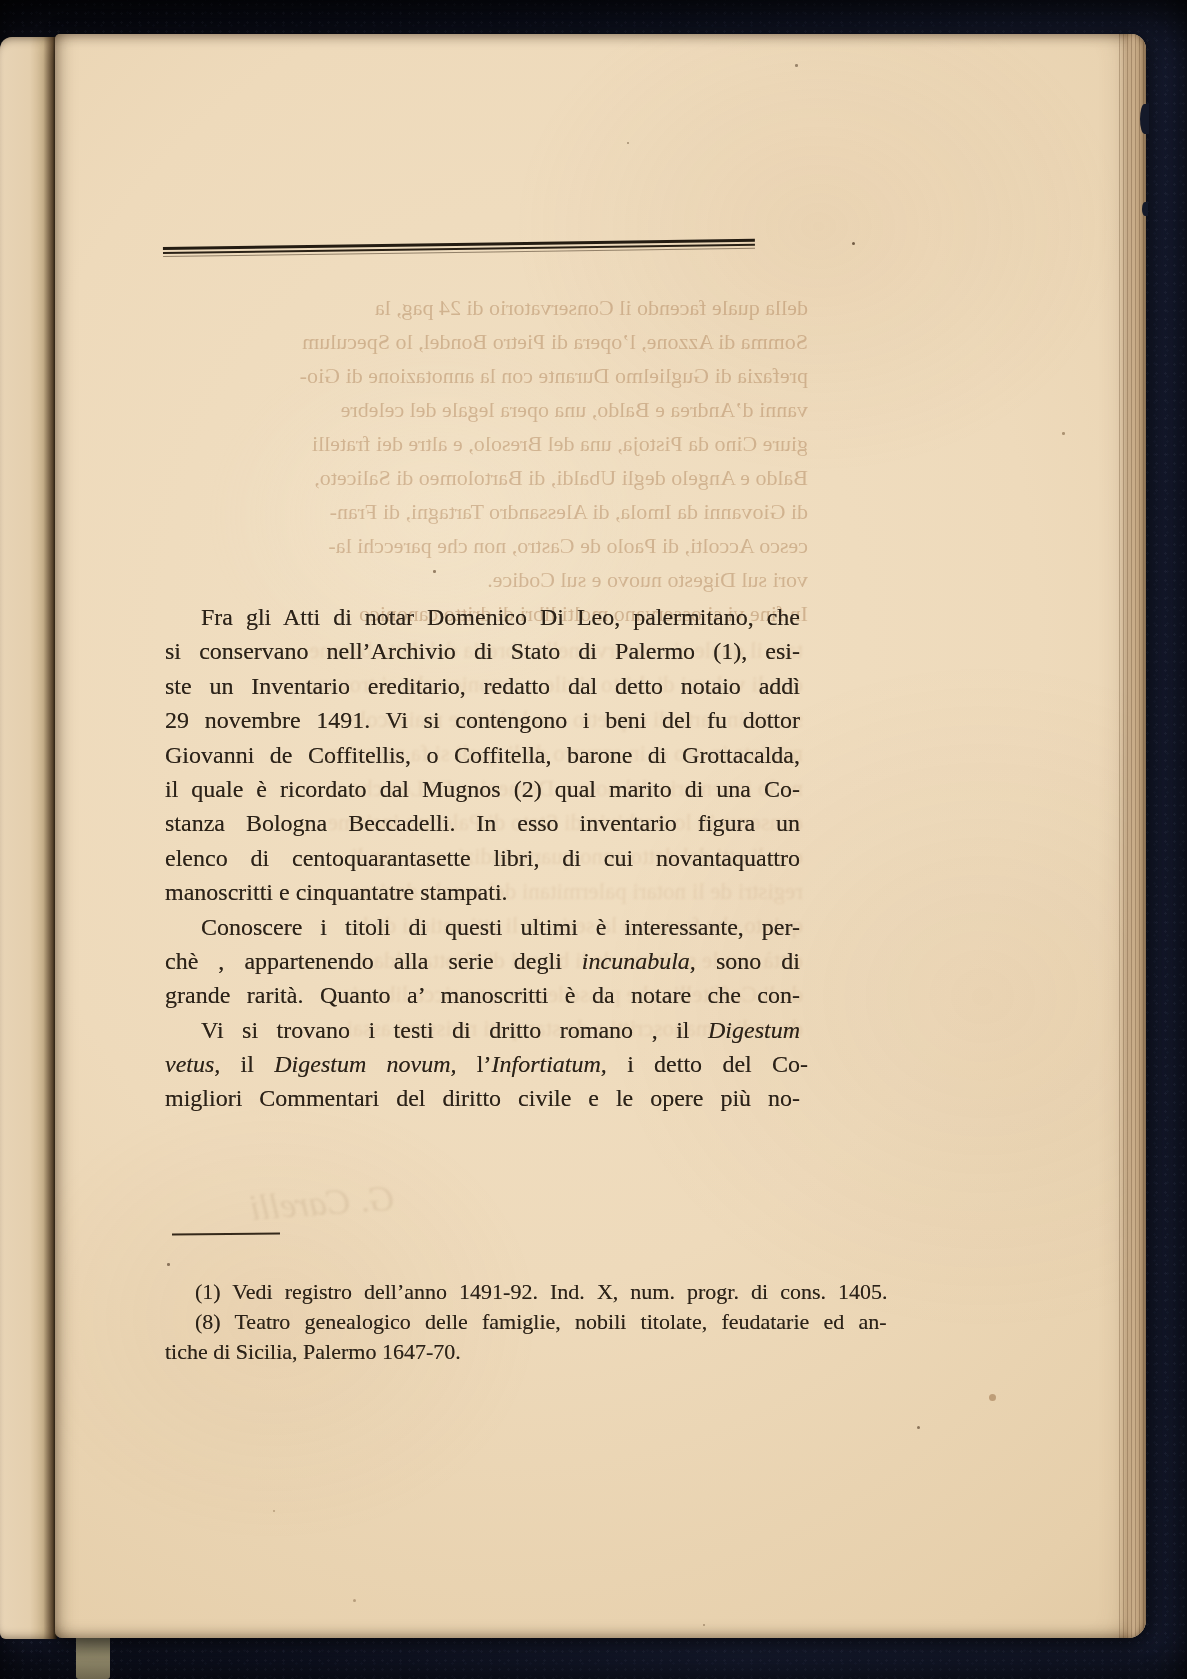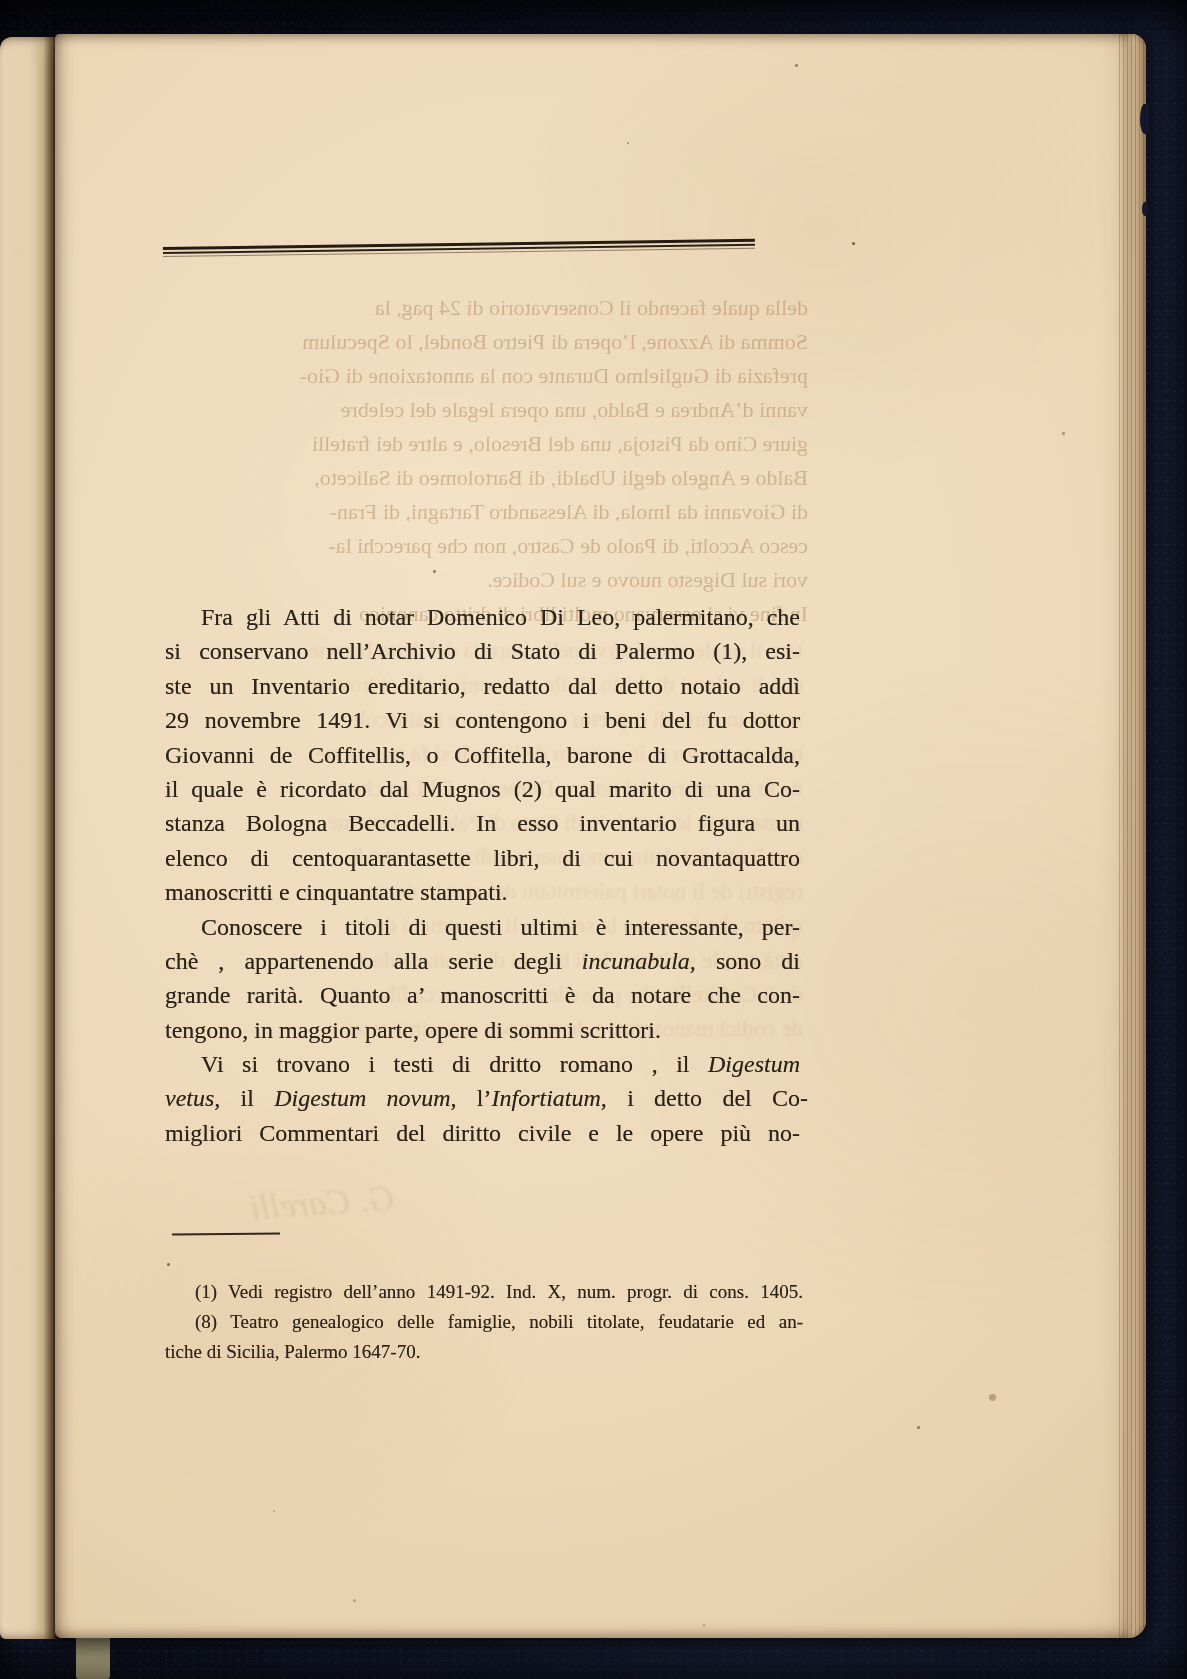--- a/index.html
+++ b/index.html
@@ -60,21 +60,21 @@
   .ghost-b{left:108px;top:600px;width:640px;font-size:23px;line-height:34.4px;
            opacity:.13;filter:blur(1px);}
   .ghost-sig{position:absolute;left:195px;top:1148px;font-style:italic;font-size:36px;
            color:#7c5a36;opacity:.12;filter:blur(1.2px);transform:scaleX(-1) rotate(4deg);}
   .gline{white-space:pre;}
 
   .text-block{position:absolute;left:110px;top:566px;width:635px;
       font-size:24px;line-height:34.4px;color:#2b2218;
       text-shadow:0 0 .4px rgba(43,34,24,.55);}
   .fn-block{position:absolute;left:110px;top:1243px;width:638px;
-      font-size:19px;line-height:30px;color:#2b2218;
+      font-size:22px;line-height:30px;color:#2b2218;
       text-shadow:0 0 .3px rgba(43,34,24,.5);}
   .line{white-space:pre;height:inherit;}
   .text-block .line{height:34.4px;}
   .fn-block .line{height:30px;}
   .it{font-style:italic;}
 
   .fn-sep{position:absolute;left:117px;top:1199px;width:108px;height:2.2px;
       background:#34281a;transform:rotate(-0.4deg);}
   .dot{position:absolute;border-radius:50%;}
 </style>
@@ -128,21 +128,20 @@
       <div class="line"><span class="ln" style="word-spacing: 11.8145px;"><span>ste un Inventario ereditario, redatto dal detto notaio addì</span></span></div>
       <div class="line"><span class="ln" style="word-spacing: 9.62969px;"><span>29 novembre 1491. Vi si contengono i beni del fu dottor</span></span></div>
       <div class="line"><span class="ln" style="word-spacing: 9.52679px; font-family: Liberation Serif, serif;"><span>Giovanni de Coffitellis, o Coffitella, barone di Grottacalda,</span></span></div>
       <div class="line"><span class="ln" style="word-spacing: 7.01278px;"><span>il quale è ricordato dal Mugnos (2) qual marito di una Co-</span></span></div>
       <div class="line"><span class="ln" style="word-spacing: 14.9286px;"><span>stanza Bologna Beccadelli. In esso inventario figura un</span></span></div>
       <div class="line"><span class="ln" style="word-spacing: 16.8646px;"><span>elenco di centoquarantasette libri, di cui novantaquattro</span></span></div>
       <div class="line"><span class="ln"><span>manoscritti e cinquantatre stampati.</span></span></div>
       <div class="line" style="padding-left: 36px;"><span class="ln" style="word-spacing: 12.0332px; margin-top: 8px;"><span>Conoscere i titoli di questi ultimi è interessante, per-</span></span></div>
       <div class="line"><span class="ln" style="word-spacing: 14.0586px;"><span>chè , appartenendo alla serie degli </span><span class="it">incunabula,</span><span> sono di</span></span></div>
       <div class="line"><span class="ln" style="word-spacing: 10.4844px;"><span>grande rarità. Quanto a’ manoscritti è da notare che con-</span></span></div>
-      <div class="line"><span class="ln"><span>tengono, in maggior parte, opere di sommi scrittori.</span></span></div>
       <div class="line" style="padding-left: 36px;"><span class="ln" style="word-spacing: 12.5141px;"><span>Vi si trovano i testi di dritto romano , il </span><span class="it">Digestum</span></span></div>
       <div class="line"><span class="ln" style="word-spacing: 14.2949px;"><span class="it">vetus,</span><span> il </span><span class="it">Digestum novum,</span><span> l’</span><span class="it">Infortiatum,</span><span> i detto del Co-</span></span></div>
       <div class="line"><span class="ln" style="word-spacing: 10.941px;"><span>migliori Commentari del diritto civile e le opere più no-</span></span></div>
     </div>
 
   <div class="fn-sep"></div>
   <div class="fn-block" id="fnBlock">
       <div class="line" style="padding-left: 30px;"><span class="ln" style="word-spacing: 6.56392px;"><span>(1) Vedi registro dell’anno 1491-92. Ind. X, num. progr. di cons. 1405.</span></span></div>
       <div class="line" style="padding-left: 30px;"><span class="ln" style="word-spacing: 8.71354px;"><span>(8) Teatro genealogico delle famiglie, nobili titolate, feudatarie ed an-</span></span></div>
       <div class="line"><span class="ln"><span>tiche di Sicilia, Palermo 1647-70.</span></span></div>

